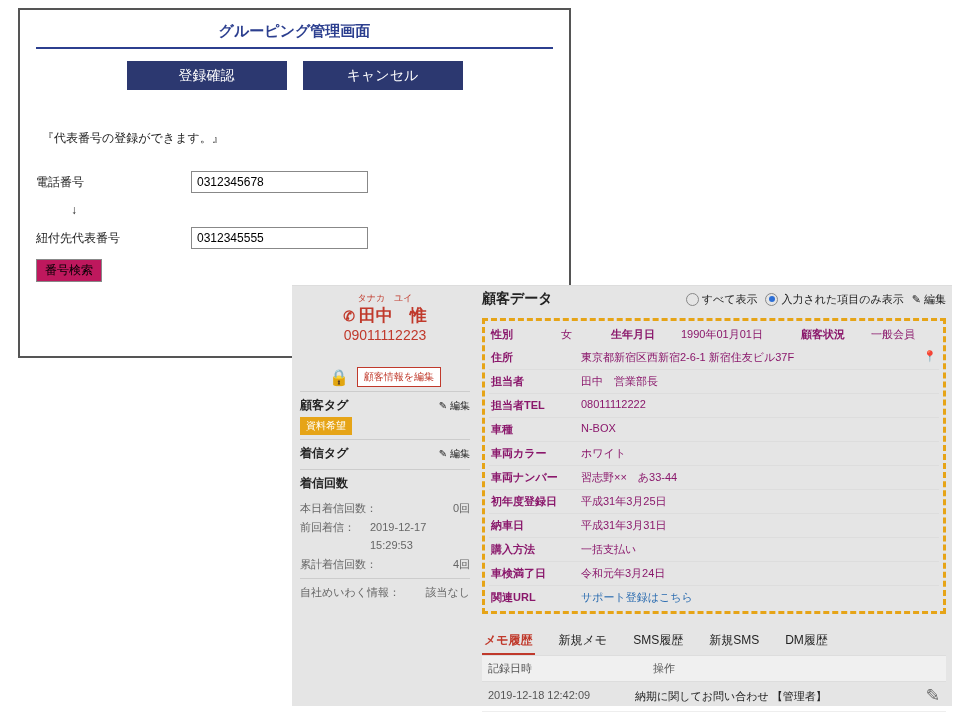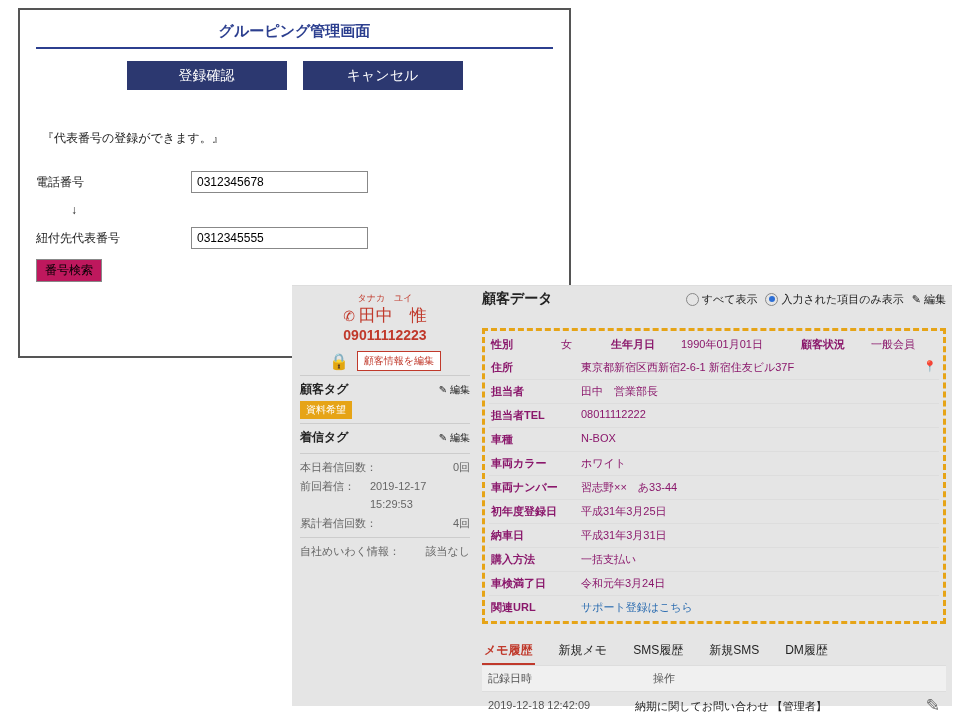--- a/index.html
+++ b/index.html
@@ -17,38 +17,38 @@
 .finput{width:165px;border:1px solid #888;padding:3px 5px;font-size:12px}
 .arrow{margin:0 0 10px 35px}
 .smallbtn{border:1px solid #888;background:#be185d;padding:2px 8px;font-size:12px;cursor:pointer}
 
 
 .panelB{position:absolute;left:292px;top:285px;width:660px;height:420px;background:#e5e5e5;border-top:1px solid #ddd}
 
 
 .card{position:absolute;left:8px;top:6px;width:170px}
 .card .furi{color:#c0392b;font-size:9px;text-align:center;margin-bottom:-1px}
-.card .name{color:#c0392b;font-size:17px;font-weight:normal;text-align:center}
+.card .name{color:#c0392b;font-size:17px;font-weight:bold;text-align:center}
 .card .name .phone-ico{margin-right:4px;font-size:14px}
-.card .tel{color:#c0392b;font-size:14px;font-weight:bold;text-align:center;margin-bottom:4px}
+.card .tel{color:#c0392b;font-size:14px;font-weight:normal;text-align:center;margin-bottom:20px}
 .card .lockrow{display:flex;align-items:center;justify-content:center;gap:8px;border-bottom:1px solid #ccc;padding:4px 0}
 .card .lock{color:#c0392b;font-size:16px}
 .editbox{border:1px solid #c0392b;color:#c0392b;font-size:10px;padding:2px 6px;cursor:pointer;background:#fff}
 .secthdr{display:flex;justify-content:space-between;align-items:center;padding:5px 0 3px;font-weight:bold}
 .secthdr .edit{font-weight:normal;font-size:10px;cursor:pointer}
 .pencil{display:inline-block}
 .tag{background:#e6a417;color:#fff;padding:2px 6px;font-size:10px;display:inline-block}
 .sep{border-top:1px solid #ccc;margin-top:4px}
 .klist{color:#666;font-size:11px;line-height:1.7;margin-top:4px}
 .klist .row{display:flex;justify-content:space-between}
 .klist .k{min-width:70px}
 
 
 .sheet{position:absolute;left:190px;top:4px;right:6px}
-.sh-head{display:flex;align-items:center;justify-content:space-between;font-size:12px;margin-bottom:20px}
+.sh-head{display:flex;align-items:center;justify-content:space-between;font-size:12px;margin-bottom:10px}
 .sh-head .t{font-weight:bold;font-size:14px}
 .sh-head .opts{display:flex;align-items:center;gap:8px;font-size:11px}
 .radio{display:inline-flex;align-items:center;gap:3px;cursor:pointer}
 .rcircle{width:11px;height:11px;border:1px solid #888;border-radius:50%;display:inline-flex;align-items:center;justify-content:center}
 .rcircle.fill::after{content:"";width:6px;height:6px;background:#2c6ed5;border-radius:50%}
 .dashbox{border:3px dashed #e6a417;padding:2px 4px}
 .drow{display:flex;align-items:flex-start;border-top:1px solid #ddd;padding:4px 2px;font-size:11px}
 .drow:first-child{border-top:none}
 .dk{color:#8a176b;width:90px;font-weight:bold}
 .dk2{color:#8a176b;width:70px;font-weight:bold}
@@ -112,20 +112,23 @@
     </div>
     <span class="tag">資料希望</span>
     <div class="sep"></div>
 
     <div class="secthdr">
       <span>着信タグ</span>
       <span class="edit"><span class="pencil">✎</span> <span>編集</span></span>
     </div>
     <div class="sep"></div>
 
+    <div class="secthdr">
+      <span>着信回数</span>
+    </div>
     <div class="klist">
       <div class="row">
             <span class="k">本日着信回数：</span>
             <span>0回</span>
           </div>
       <div class="row">
             <span class="k">前回着信：</span>
             <span>2019-12-17 15:29:53</span>
           </div>
       <div class="row">

